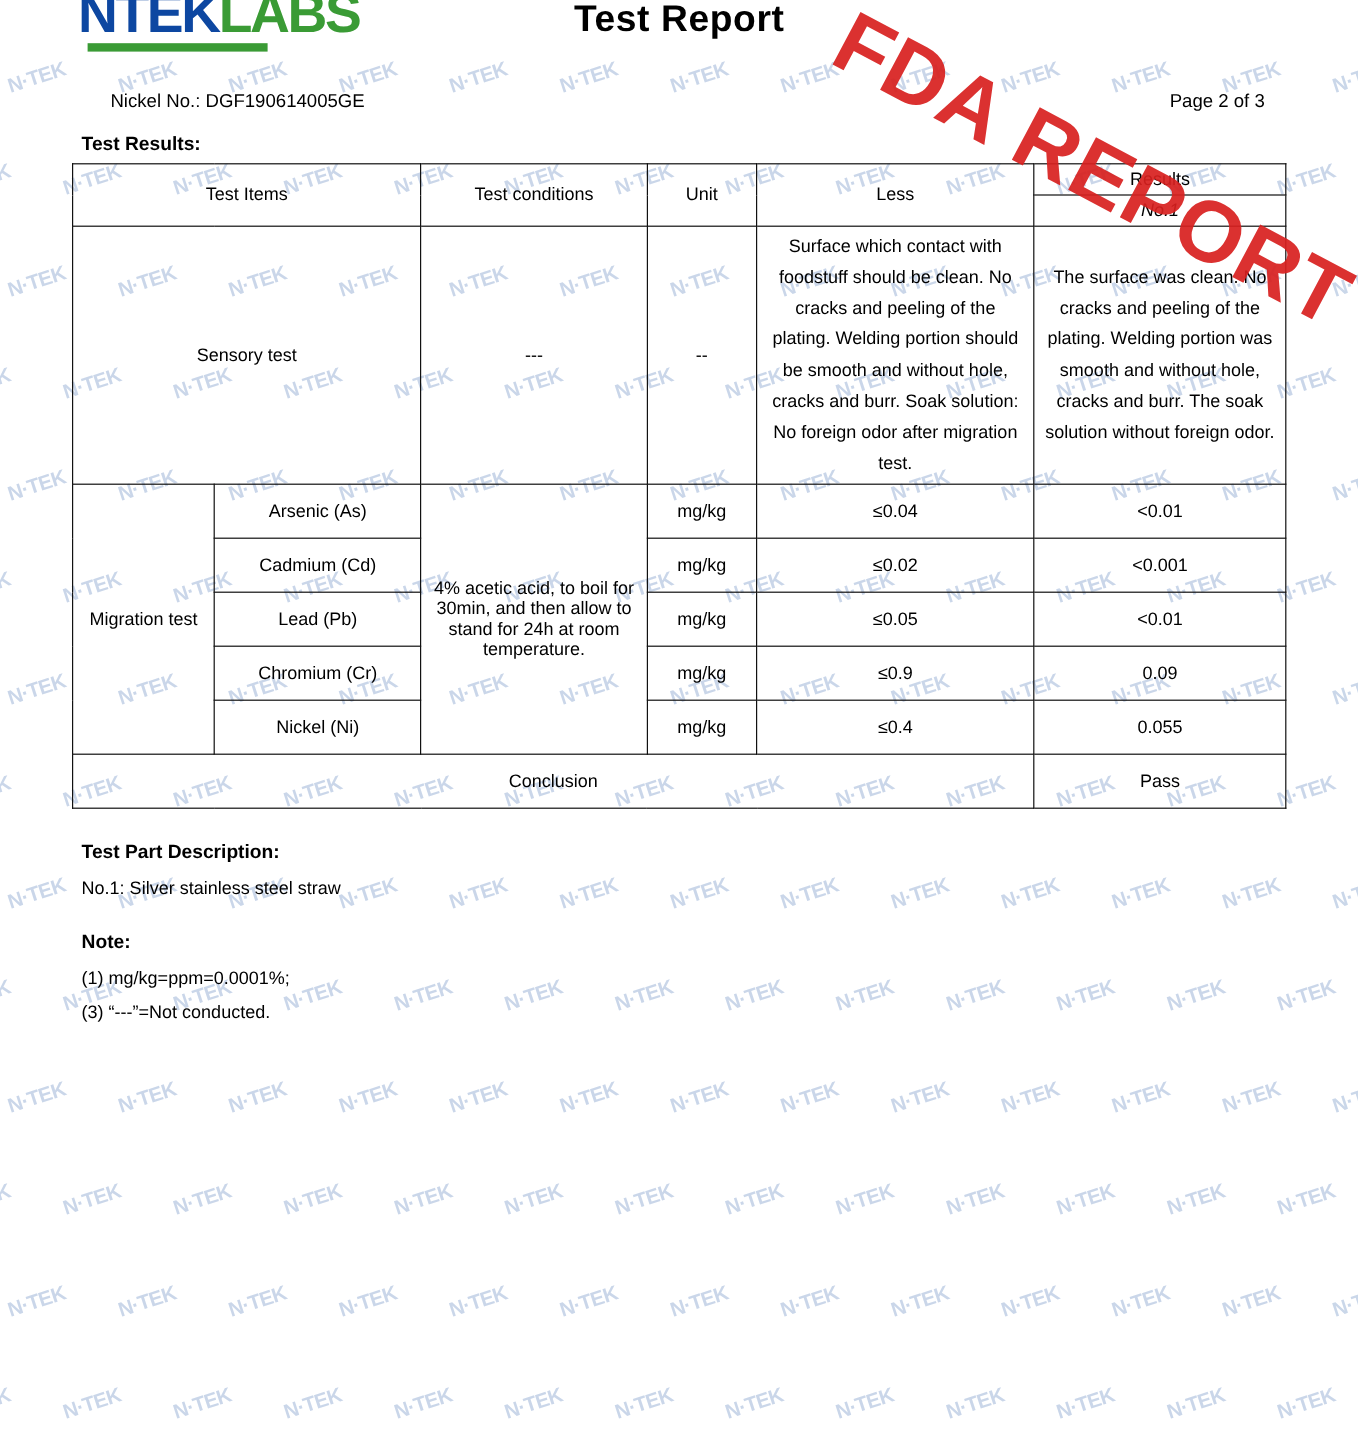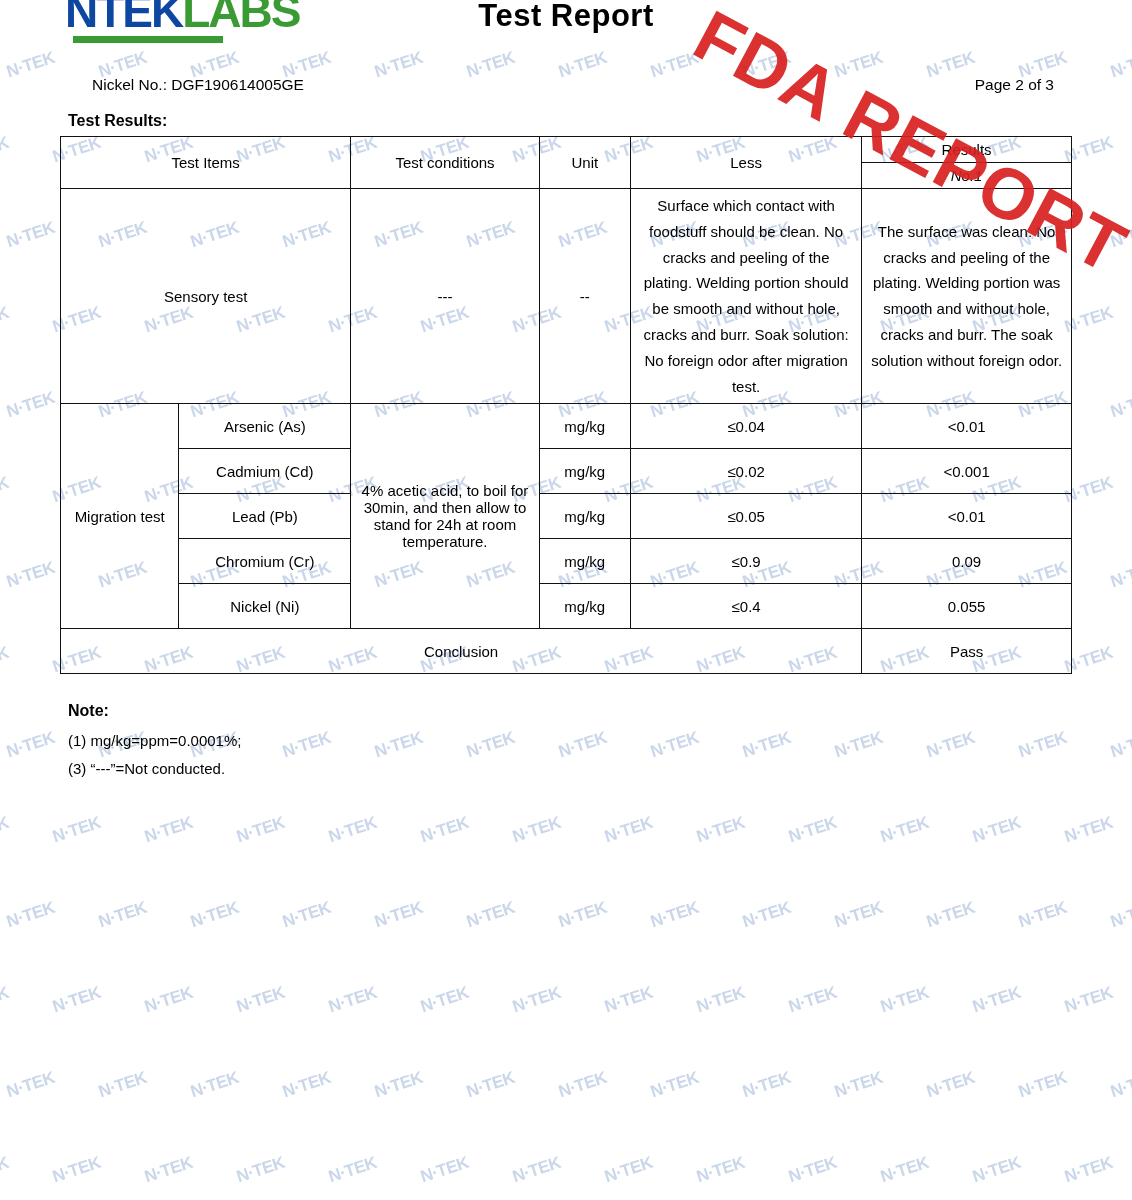--- a/index.html
+++ b/index.html
@@ -446,20 +446,24 @@
         <td>0.055</td>
       </tr>
 
       <tr class="row-tall">
         <td colspan="5" class="conclusion-cell">Conclusion</td>
         <td class="conclusion-cell">Pass</td>
       </tr>
     </tbody>
   </table>
 
+  <div class="block">
+    <div class="block-title">Test Part Description:</div>
+    <div class="block-line">No.1: Silver stainless steel straw</div>
+  </div>
 
   <div class="block">
     <div class="block-title">Note:</div>
     <div class="note-line">(1) mg/kg=ppm=0.0001%;</div>
     <div class="note-line">(3) “---”=Not conducted.</div>
   </div>
 
 </div>
 
 </body></html>

